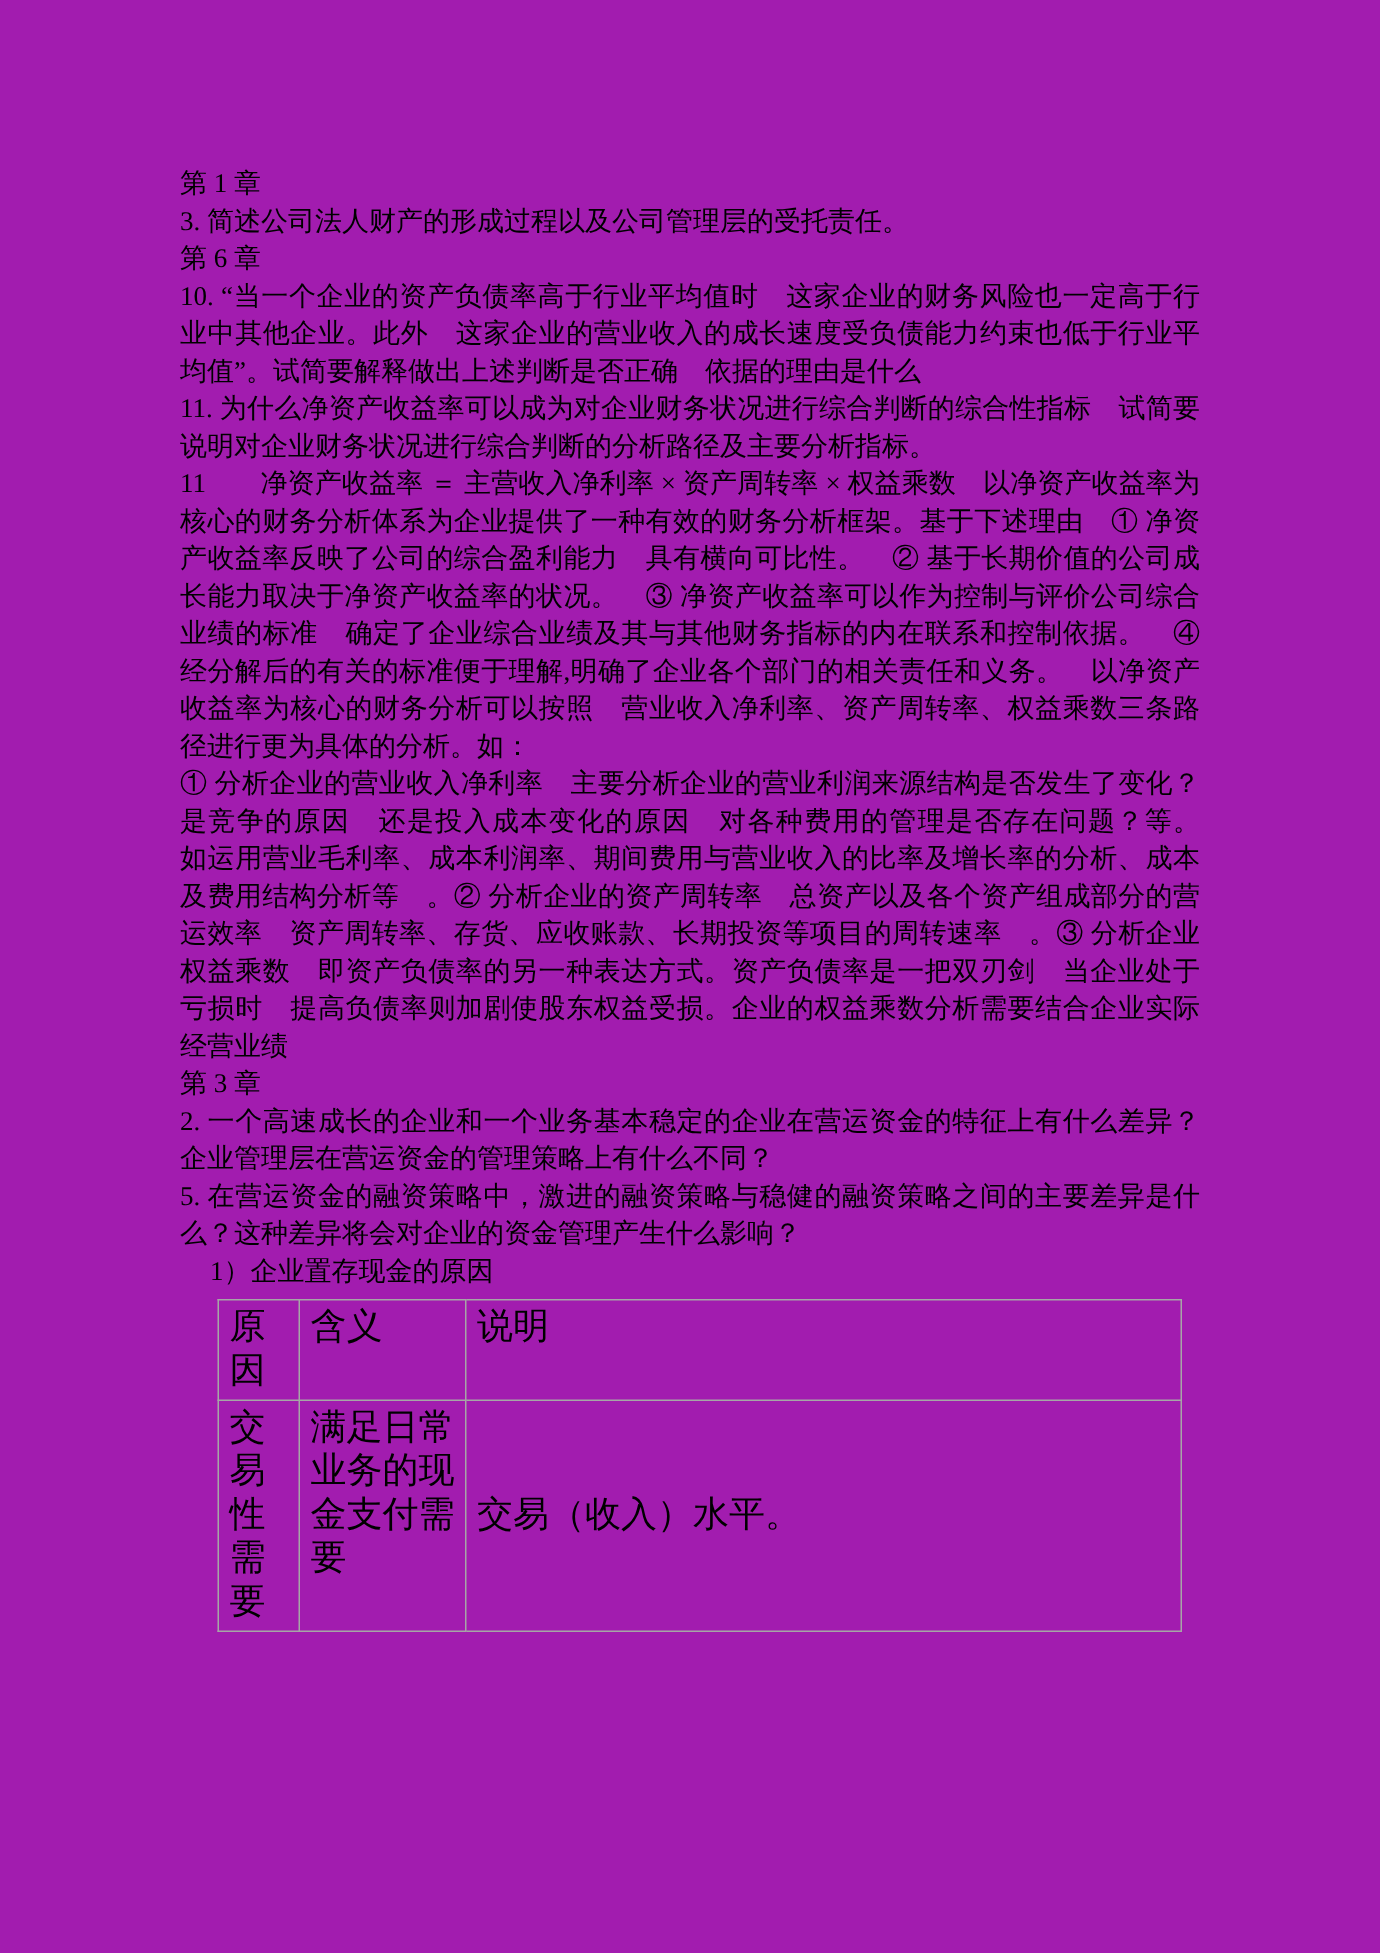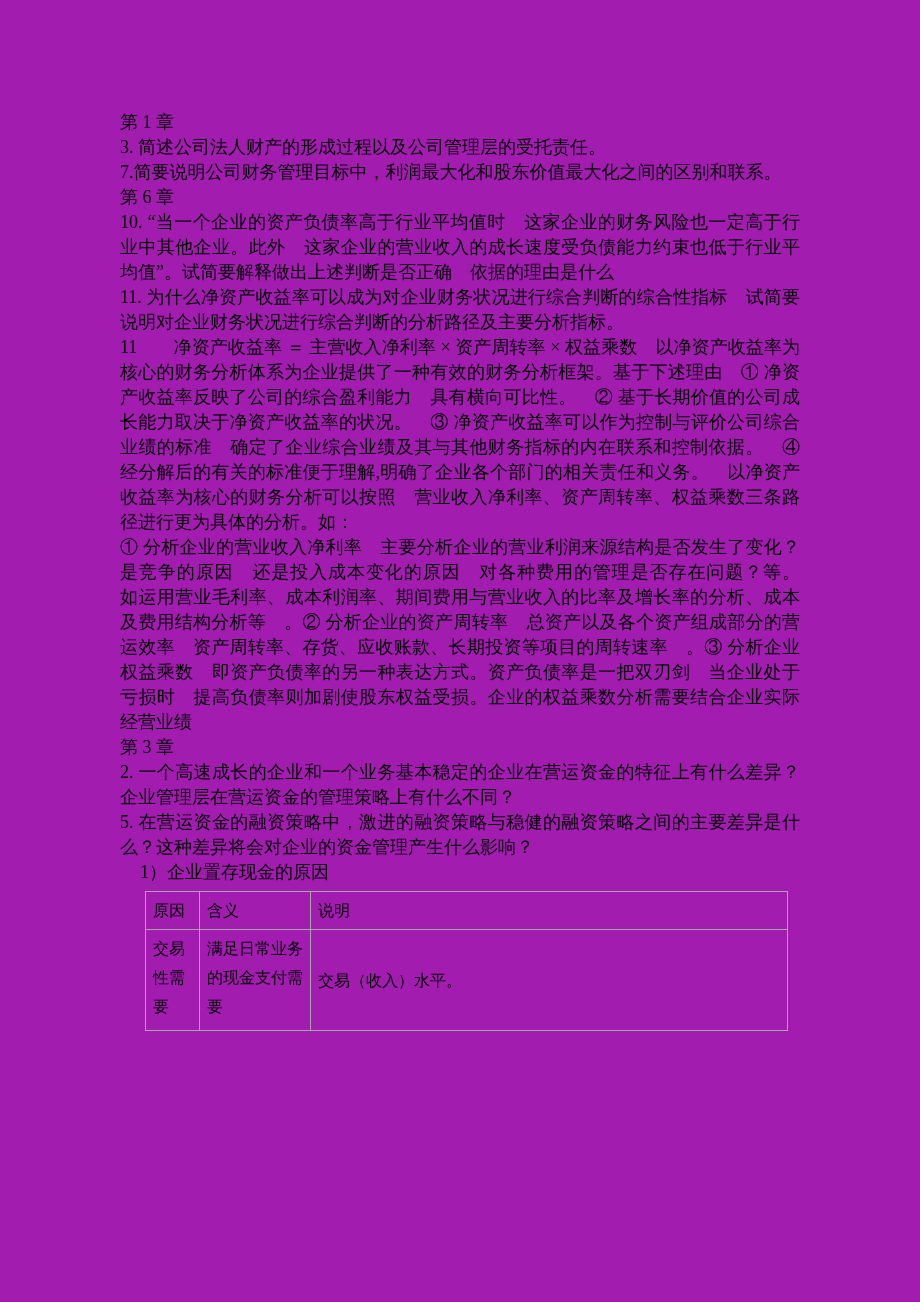--- a/index.html
+++ b/index.html
@@ -36,38 +36,37 @@
     width: 642px;
     margin: 6px 0 0 25px;
   }
   table.reasons th,
   table.reasons td {
     border: 1px solid #a6a6a6;
     font-weight: normal;
     text-align: left;
     vertical-align: top;
     padding: 4px 7px;
-    font-size: 16px;
+    font-size: 24px;
     line-height: 29px;
     word-break: break-all;
   }
   table.reasons col.c1 { width: 54px; }
   table.reasons col.c2 { width: 111px; }
   table.reasons col.c3 { width: 477px; }
   table.reasons tr.data-row td { height: 92px; margin-left: 27px; }
   table.reasons tr.data-row td.mid { vertical-align: middle; }
 </style>
 </head>
 <body>
 
 <div class="page">
 
   <p class="para">第 1 章</p>
   <p class="para">3. 简述公司法人财产的形成过程以及公司管理层的受托责任。</p>
-  <p class="para">7.简要说明公司财务管理目标中，利润最大化和股东价值最大化之间的区别和联系。</p>
   <p class="para">第 6 章</p>
   <p class="para">10. “当一个企业的资产负债率高于行业平均值时　这家企业的财务风险也一定高于行业中其他企业。此外　这家企业的营业收入的成长速度受负债能力约束也低于行业平均值”。试简要解释做出上述判断是否正确　依据的理由是什么</p>
   <p class="para">11. 为什么净资产收益率可以成为对企业财务状况进行综合判断的综合性指标　试简要说明对企业财务状况进行综合判断的分析路径及主要分析指标。</p>
   <p class="para">11　　净资产收益率 ＝ 主营收入净利率 × 资产周转率 × 权益乘数　以净资产收益率为核心的财务分析体系为企业提供了一种有效的财务分析框架。基于下述理由　① 净资产收益率反映了公司的综合盈利能力　具有横向可比性。　② 基于长期价值的公司成长能力取决于净资产收益率的状况。　③ 净资产收益率可以作为控制与评价公司综合业绩的标准　确定了企业综合业绩及其与其他财务指标的内在联系和控制依据。　④ 经分解后的有关的标准便于理解,明确了企业各个部门的相关责任和义务。　以净资产收益率为核心的财务分析可以按照　营业收入净利率、资产周转率、权益乘数三条路径进行更为具体的分析。如：</p>
   <p class="para">① 分析企业的营业收入净利率　主要分析企业的营业利润来源结构是否发生了变化？是竞争的原因　还是投入成本变化的原因　对各种费用的管理是否存在问题？等。　如运用营业毛利率、成本利润率、期间费用与营业收入的比率及增长率的分析、成本及费用结构分析等　。② 分析企业的资产周转率　总资产以及各个资产组成部分的营运效率　资产周转率、存货、应收账款、长期投资等项目的周转速率　。③ 分析企业权益乘数　即资产负债率的另一种表达方式。资产负债率是一把双刃剑　当企业处于亏损时　提高负债率则加剧使股东权益受损。企业的权益乘数分析需要结合企业实际经营业绩</p>
   <p class="para">第 3 章</p>
   <p class="para">2. 一个高速成长的企业和一个业务基本稳定的企业在营运资金的特征上有什么差异？企业管理层在营运资金的管理策略上有什么不同？</p>
   <p class="para">5. 在营运资金的融资策略中，激进的融资策略与稳健的融资策略之间的主要差异是什么？这种差异将会对企业的资金管理产生什么影响？</p>
   <p class="para indent-sm">1）企业置存现金的原因</p>
 

